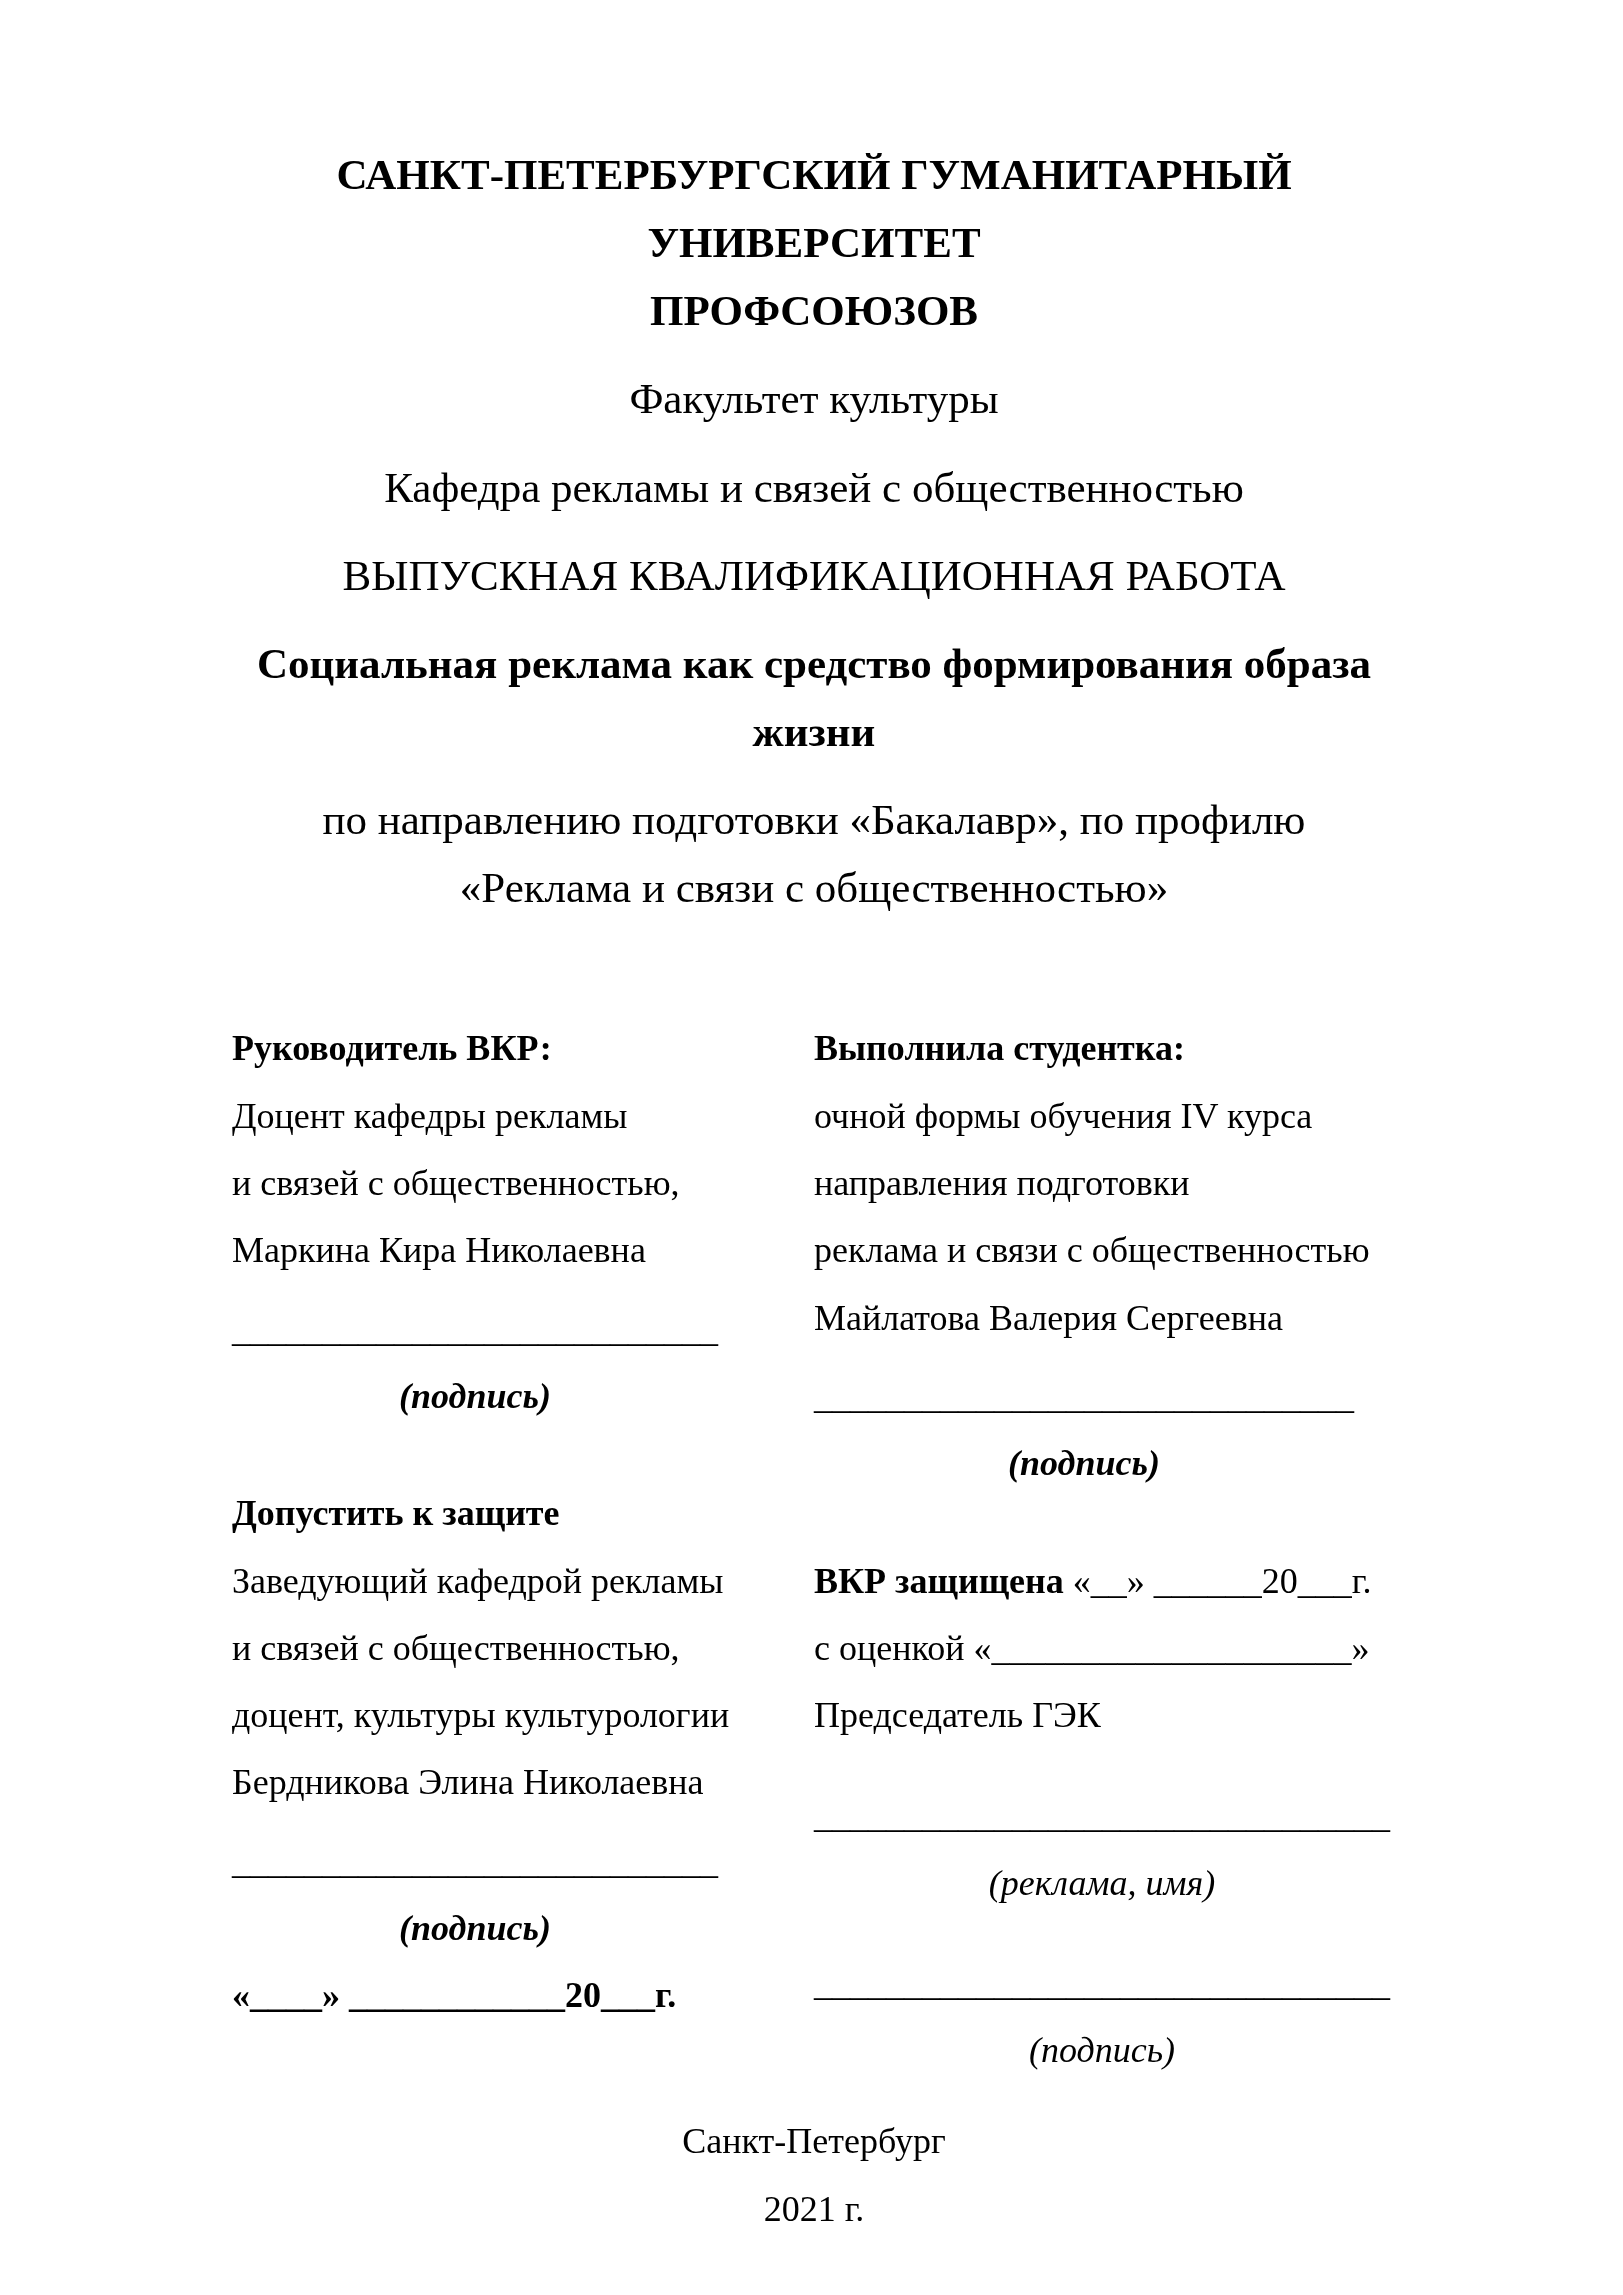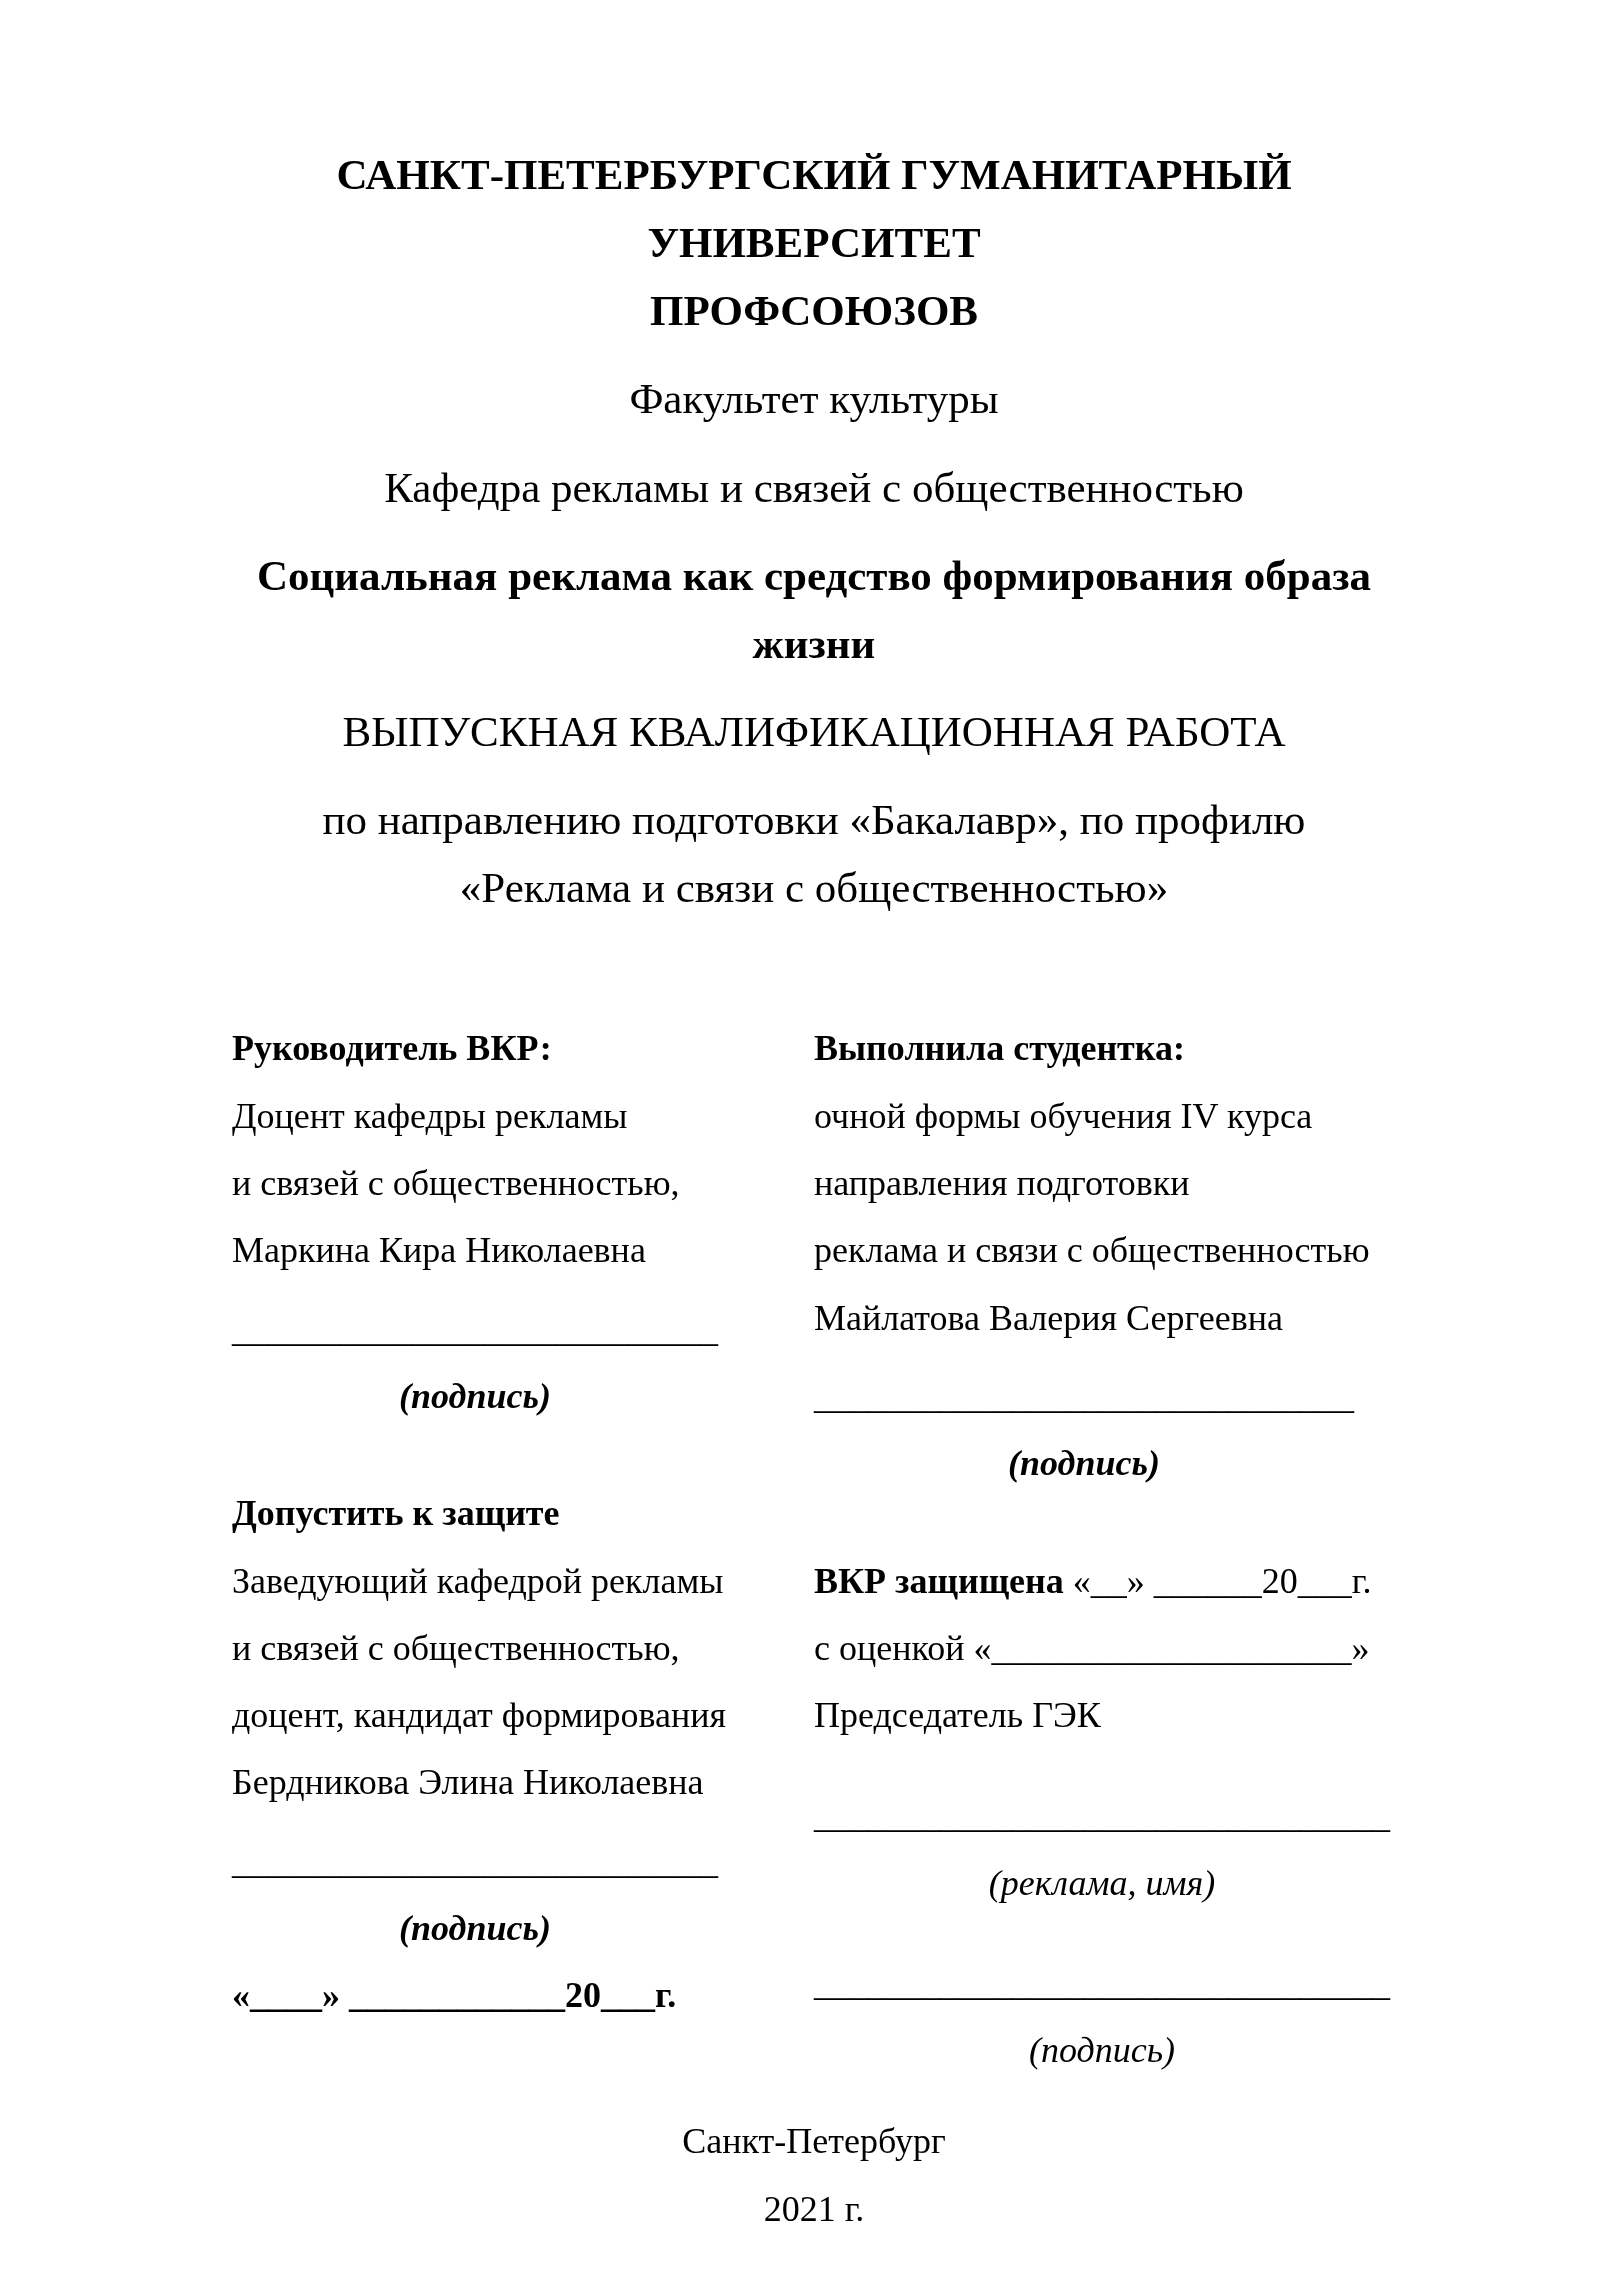--- a/index.html
+++ b/index.html
@@ -35,43 +35,43 @@
 </head>
 <body>
 
 <div class="page">
 
   <div class="header">
     <div class="h-line big bold">САНКТ-ПЕТЕРБУРГСКИЙ ГУМАНИТАРНЫЙ УНИВЕРСИТЕТ</div>
     <div class="h-line big bold">ПРОФСОЮЗОВ</div>
     <div class="h-line big sp">Факультет культуры</div>
     <div class="h-line big sp">Кафедра рекламы и связей с общественностью</div>
+    <div class="h-line big sp">ВЫПУСКНАЯ КВАЛИФИКАЦИОННАЯ РАБОТА</div>
     <div class="h-line big sp bold">Социальная реклама как средство формирования образа жизни</div>
-    <div class="h-line big sp">ВЫПУСКНАЯ КВАЛИФИКАЦИОННАЯ РАБОТА</div>
     <div class="h-line big sp">по направлению подготовки «Бакалавр», по профилю «Реклама и связи с общественностью»</div>
   </div>
 
   <div class="columns">
 
     <div class="col">
       <div class="block1">
         <div class="row bold">Руководитель ВКР:</div>
         <div class="row">Доцент кафедры рекламы</div>
         <div class="row">и связей с общественностью,</div>
         <div class="row">Маркина Кира Николаевна</div>
         <div class="sig">
           <div class="sig-line">___________________________</div>
           <div class="bi">(подпись)</div>
         </div>
       </div>
       <div class="block2">
         <div class="row bold">Допустить к защите</div>
         <div class="row">Заведующий кафедрой рекламы</div>
         <div class="row">и связей с общественностью,</div>
-        <div class="row">доцент, кандидат формирования</div>
+        <div class="row">доцент, культуры культурологии</div>
         <div class="row">Бердникова Элина Николаевна</div>
         <div class="sig">
           <div class="sig-line">___________________________</div>
           <div class="bi">(подпись)</div>
         </div>
         <div class="row bold">«____» ____________20___г.</div>
       </div>
     </div>
 
     <div class="col">

